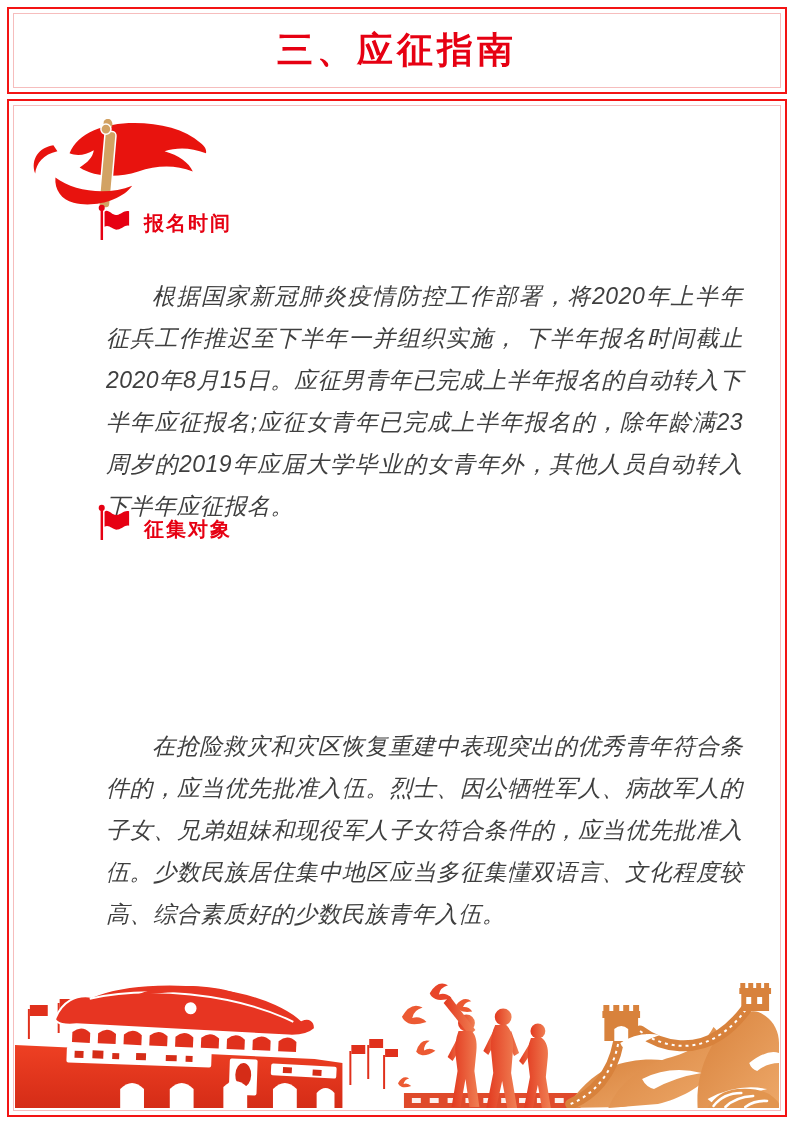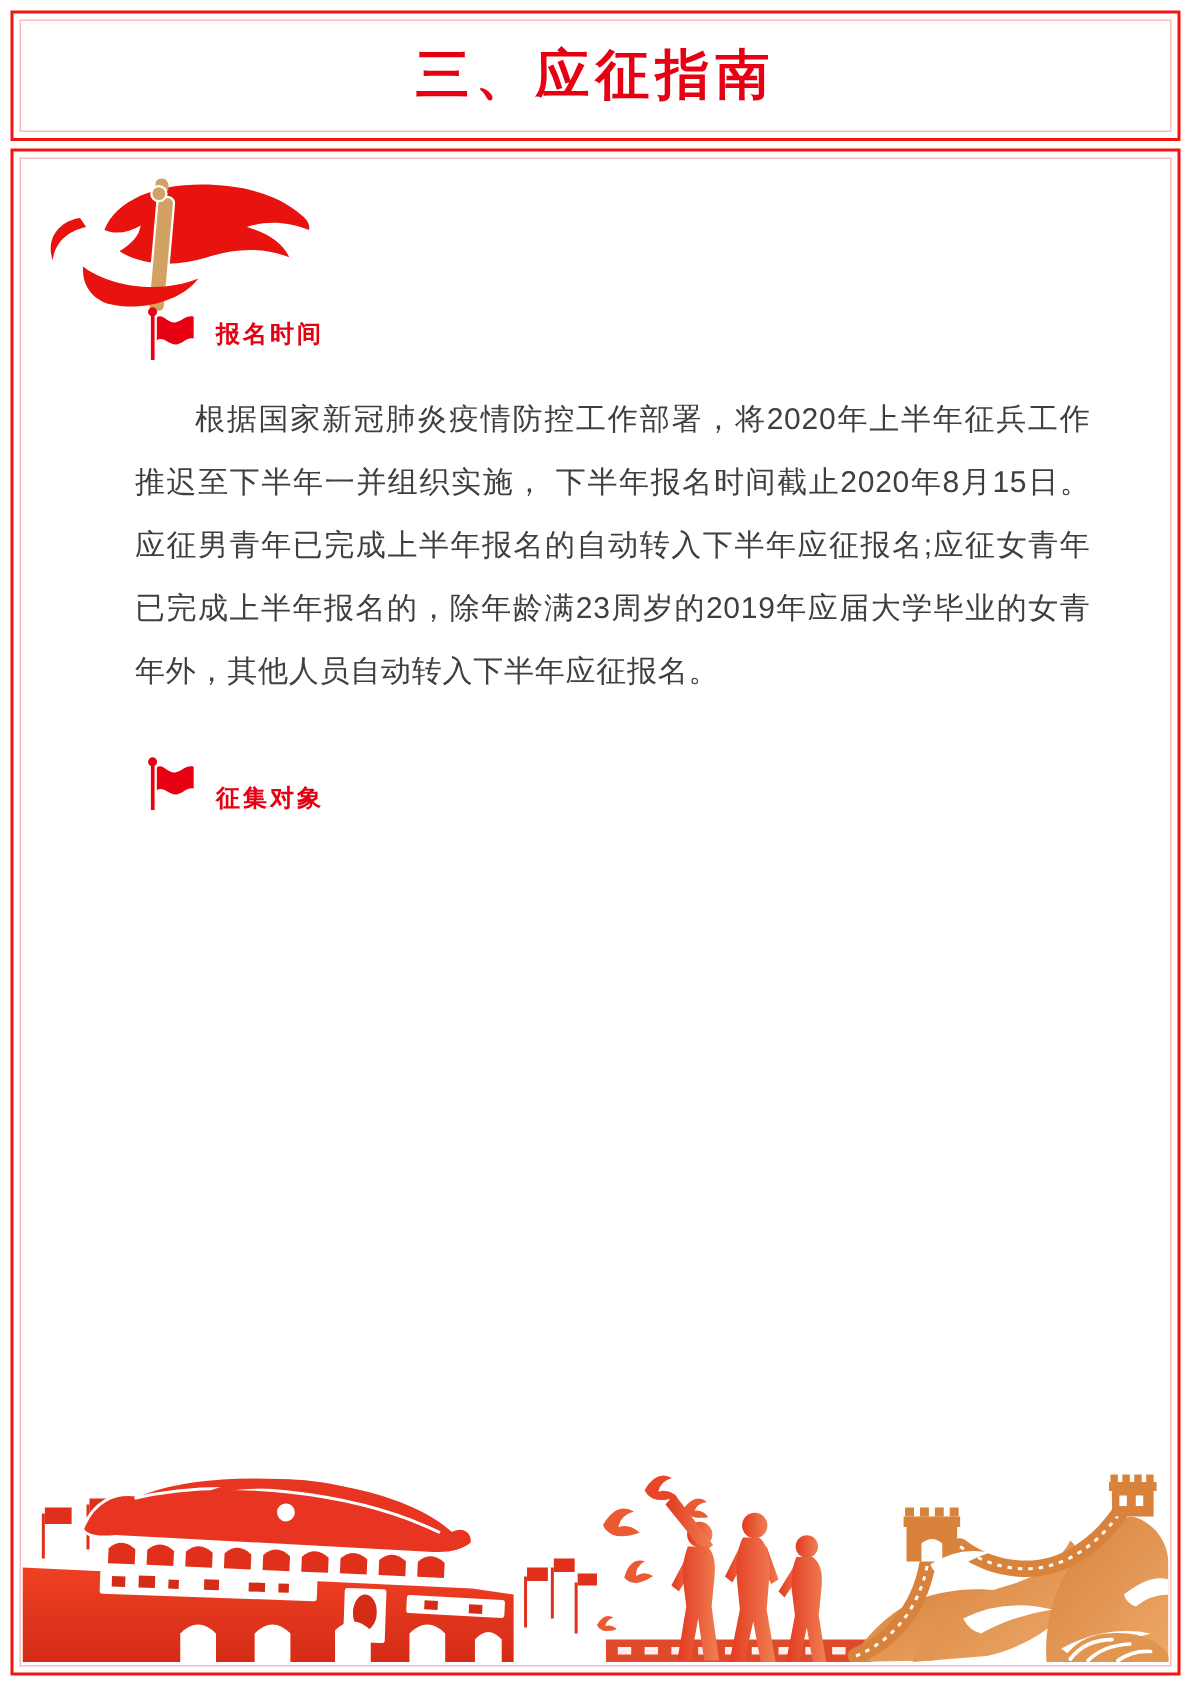--- a/index.html
+++ b/index.html
@@ -16,28 +16,28 @@
     color:#e60012;font-size:36px;font-weight:700;letter-spacing:4px;
   }
   .main-box{left:7px;top:99px;width:776px;height:1014px;}
   .main-inner{position:absolute;inset:2px;overflow:hidden;}
   .torch-decoration{position:absolute;left:6px;top:16px;width:192px;height:96px;}
   .section-head{
     position:absolute;left:86px;display:flex;align-items:center;gap:13px;
   }
   .section-head .flag-ic{width:34px;height:40px;flex:0 0 auto;}
   .section-head .head-label{
-    color:#e60012;font-size:16px;font-weight:700;letter-spacing:2px;white-space:nowrap;
+    color:#e60012;font-size:20px;font-weight:700;letter-spacing:2px;white-space:nowrap;
   }
   .head-1{top:100px;}
   .head-2{top:400px;align-items:flex-end;}
   .para{
-    position:absolute;left:79px;width:637px;margin:0;
-    color:#3f3f3f;font-size:20px;line-height:42px;
-    text-align:justify;text-indent:2em;letter-spacing:0.5px;
+    position:absolute;left:79px;width:637px;margin:16px;
+    color:#3f3f3f;font-size:23px;line-height:42px;
+    text-align:justify;text-indent:2em;letter-spacing:0.5px;font-style:italic;
   }
   .para-1{top:156px;}
   .para-2{top:450px;}
   .para-3{top:606px;}
   .footer-art{position:absolute;left:4px;right:4px;bottom:5px;height:127px;}
   .footer-art svg{display:block;width:100%;height:127px;}
 </style>
 </head>
 <body>
 
@@ -70,20 +70,21 @@
     <p class="para para-1">根据国家新冠肺炎疫情防控工作部署，将2020年上半年征兵工作推迟至下半年一并组织实施， 下半年报名时间截止2020年8月15日。应征男青年已完成上半年报名的自动转入下半年应征报名;应征女青年已完成上半年报名的，除年龄满23周岁的2019年应届大学毕业的女青年外，其他人员自动转入下半年应征报名。</p>
 
     <div class="section-head head-2">
       <svg class="flag-ic" viewBox="0 0 36 40" aria-hidden="true">
         <circle cx="5" cy="4" r="3.2" fill="#e60012"></circle>
         <rect x="3.8" y="6" width="2.6" height="32" fill="#e60012"></rect>
         <path d="M8,8 C12,4.5 16,12.5 21,11.5 C26,10.5 29,6 34,7.5 L34,23 C30,21.5 27,26 22,27 C17,28 13,21 8,24 Z" fill="#e60012"></path>
       </svg>
       <span class="head-label">征集对象</span>
     </div>
+    <p class="para para-3">在抢险救灾和灾区恢复重建中表现突出的优秀青年符合条件的，应当优先批准入伍。烈士、因公牺牲军人、病故军人的子女、兄弟姐妹和现役军人子女符合条件的，应当优先批准入伍。少数民族居住集中地区应当多征集懂双语言、文化程度较高、综合素质好的少数民族青年入伍。</p>
 
     <div class="footer-art">
       <svg viewBox="0 0 770 127" preserveAspectRatio="none" aria-hidden="true">
         <defs>
           <linearGradient id="gradGate" x1="0" y1="0" x2="0" y2="1">
             <stop offset="0" stop-color="#ee4023"></stop>
               <stop offset="1" stop-color="#d52c17"></stop>
           </linearGradient>
           <linearGradient id="gradYouth" x1="0" y1="0" x2="1" y2="0">
             <stop offset="0" stop-color="#e2391f"></stop>

